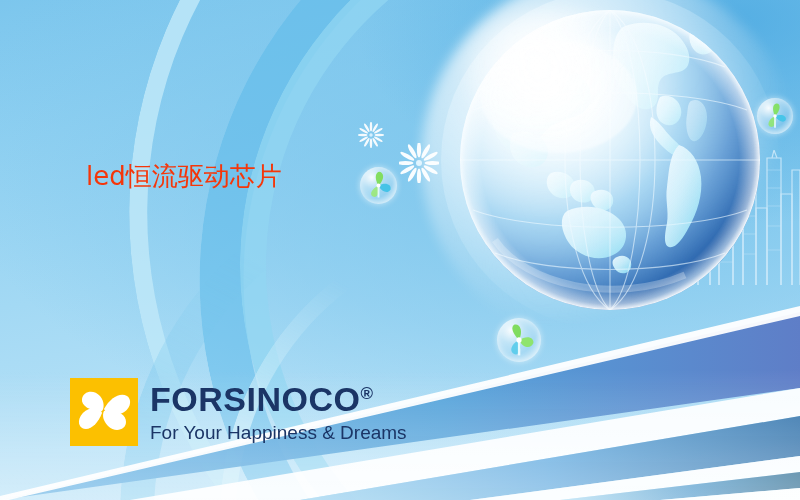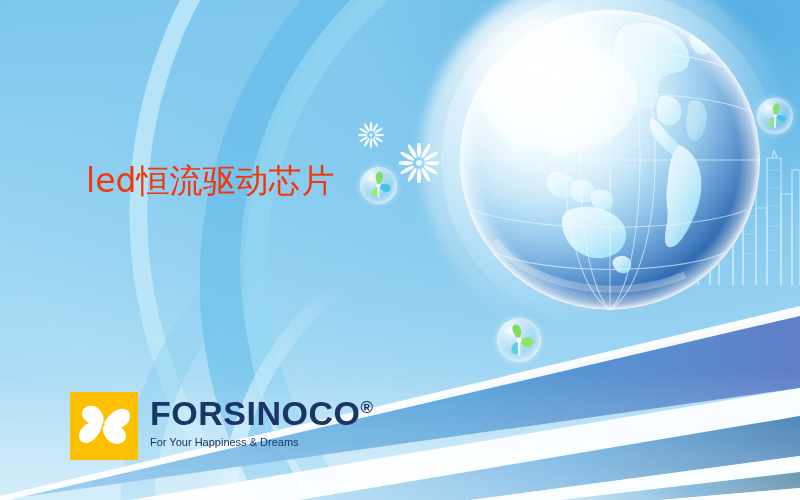--- a/index.html
+++ b/index.html
@@ -82,36 +82,36 @@
   .sparkle{position:absolute;}
 
   
   #bands{position:absolute;right:0;bottom:0;width:800px;height:280px;pointer-events:none;}
 
   
   #headline{position:absolute;left:86px;top:160px;width:360px;}
   .hl-line{
     color:#f5360a;
     font-family:"DejaVu Sans","Liberation Sans",sans-serif;
-    font-size:33px;line-height:1.26;font-weight:400;white-space:nowrap;
+    font-size:26px;line-height:1.26;font-weight:400;white-space:nowrap;
   }
   .hl-line.l2{padding-left:16px;}
 
   
-  #logo{position:absolute;left:70px;top:392px;display:flex;align-items:flex-start;}
+  #logo{position:absolute;left:70px;top:378px;display:flex;align-items:flex-start;}
   #logo-mark{width:68px;height:68px;background:#fcc000;position:relative;flex:0 0 auto;}
   #logo-mark svg{position:absolute;inset:0;}
   #logo-text{margin-left:12px;padding-top:4px;}
   #logo-wordmark{
     color:#1b3566;font-weight:bold;font-size:34px;letter-spacing:.5px;line-height:1;
     font-family:"Liberation Sans",sans-serif;white-space:nowrap;
   }
   #logo-wordmark .reg{font-size:17px;vertical-align:super;letter-spacing:0;}
   #logo-tagline{
-    color:#1b3566;font-size:11px;line-height:1;margin-top:7px;
+    color:#1b3566;font-size:19px;line-height:1;margin-top:7px;
     font-family:"Liberation Sans",sans-serif;white-space:nowrap;
   }
 </style>
 </head>
 <body>
 
 <div id="stage">
 
   <div class="wash wash-right"></div>
   <div class="wash wash-topright"></div>

